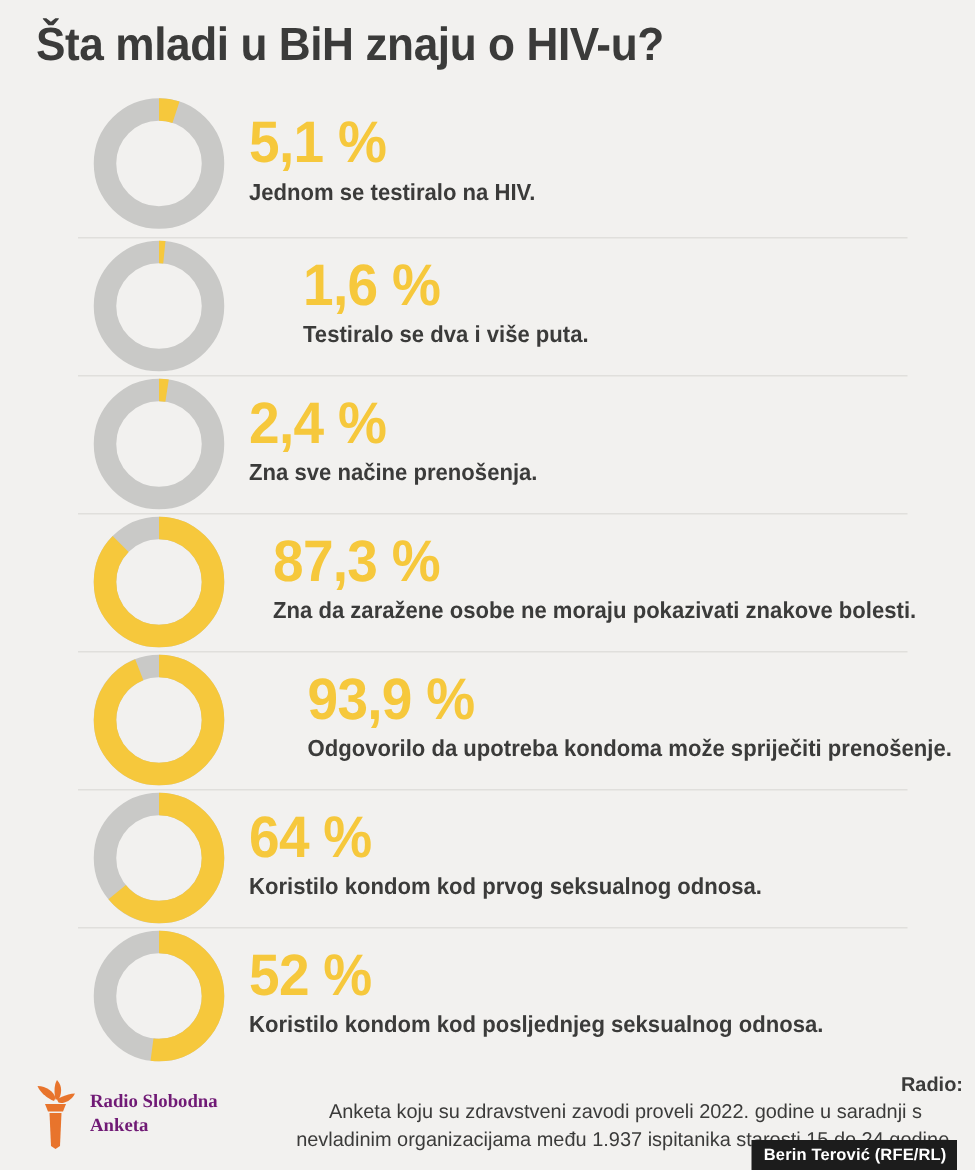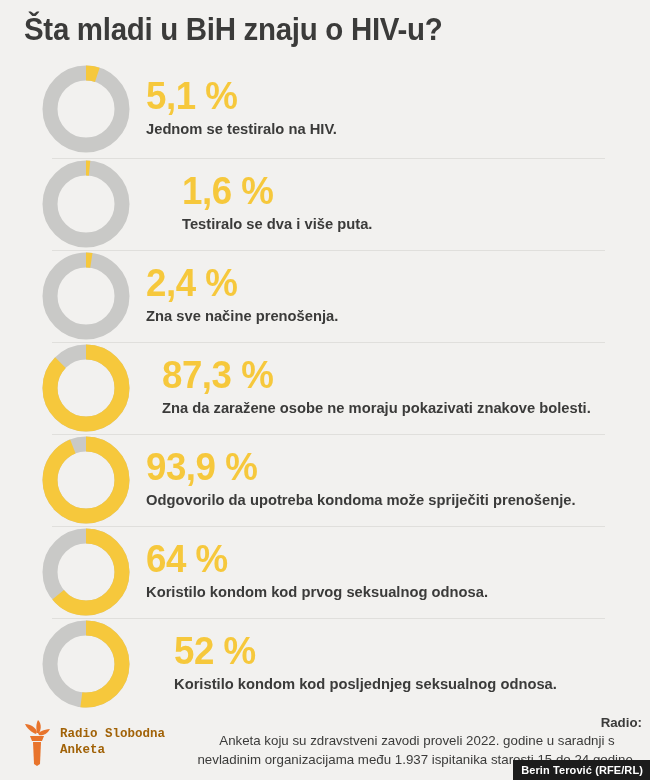--- a/index.html
+++ b/index.html
@@ -38,21 +38,21 @@
     position: absolute;
     left: 0;
     top: 60px;
     width: 650px;
   }
   .row {
     position: relative;
     display: flex;
     align-items: center;
     box-sizing: border-box;
-    padding-left: 40px;
+    padding-left: 60px;
   }
   .row + .row::before {
     content: "";
     position: absolute;
     left: 52px;
     right: 45px;
     top: 0;
     height: 1px;
     background: #e0dfdc;
   }
@@ -109,23 +109,23 @@
   }
   .logo-mark {
     width: 34px;
     height: 46px;
     flex: 0 0 auto;
   }
   .logo-text {
     margin-left: 6px;
     font-size: 12.5px;
     font-weight: bold;
-    color: #a16207;
+    color: #701a75;
     line-height: 1.25;
-    font-family: Liberation Mono, monospace;
+    font-family: Liberation Serif, serif;
   }
   .source {
     position: absolute;
     right: 8px;
     top: 8px;
     width: 450px;
     text-align: right;
     font-size: 13.3px;
     color: #3b3b3a;
     line-height: 1.38;
@@ -134,21 +134,21 @@
   .source-head {
     font-weight: bold;
     display: block;
   }
   .source-body {
     display: block;
     text-align: center;
   }
   .credit {
     position: absolute;
-    right: 0;
+    right: 12px;
     bottom: 0;
     background: #1c1c1c;
     color: #ffffff;
     font-size: 11px;
     font-weight: bold;
     padding: 4px 7px 4px 8px;
     font-family: "Liberation Sans", sans-serif;
     letter-spacing: 0.1px;
     white-space: nowrap;
   }
@@ -202,21 +202,21 @@
           <svg class="donut" viewBox="0 0 92 92">
             <circle cx="46" cy="46" r="36" fill="none" stroke="#c9c9c7" stroke-width="15"></circle>
             <circle cx="46" cy="46" r="36" fill="none" stroke="#f6c83c" stroke-width="15" stroke-dasharray="197.46794783404005 226.1946710584651" transform="rotate(-90 46 46)"></circle>
           </svg>
         </div>
         <div class="row-text">
           <div class="pct">87,3 %</div>
           <div class="label">Zna da zaražene osobe ne moraju pokazivati znakove bolesti.</div>
         </div>
       </div>
-      <div class="row" style="height: 92px;">
+      <div class="row" style="height: 92px; gap: 39px;">
         <div class="donut-wrap">
           <svg class="donut" viewBox="0 0 92 92">
             <circle cx="46" cy="46" r="36" fill="none" stroke="#c9c9c7" stroke-width="15"></circle>
             <circle cx="46" cy="46" r="36" fill="none" stroke="#f6c83c" stroke-width="15" stroke-dasharray="212.39679612389875 226.1946710584651" transform="rotate(-90 46 46)"></circle>
           </svg>
         </div>
         <div class="row-text">
           <div class="pct">93,9 %</div>
           <div class="label">Odgovorilo da upotreba kondoma može spriječiti prenošenje.</div>
         </div>
@@ -226,21 +226,21 @@
           <svg class="donut" viewBox="0 0 92 92">
             <circle cx="46" cy="46" r="36" fill="none" stroke="#c9c9c7" stroke-width="15"></circle>
             <circle cx="46" cy="46" r="36" fill="none" stroke="#f6c83c" stroke-width="15" stroke-dasharray="144.76458947741767 226.1946710584651" transform="rotate(-90 46 46)"></circle>
           </svg>
         </div>
         <div class="row-text">
           <div class="pct">64 %</div>
           <div class="label">Koristilo kondom kod prvog seksualnog odnosa.</div>
         </div>
       </div>
-      <div class="row" style="height: 92px; gap: 28px;">
+      <div class="row" style="height: 92px;">
         <div class="donut-wrap">
           <svg class="donut" viewBox="0 0 92 92">
             <circle cx="46" cy="46" r="36" fill="none" stroke="#c9c9c7" stroke-width="15"></circle>
             <circle cx="46" cy="46" r="36" fill="none" stroke="#f6c83c" stroke-width="15" stroke-dasharray="117.62122895040186 226.1946710584651" transform="rotate(-90 46 46)"></circle>
           </svg>
         </div>
         <div class="row-text">
           <div class="pct">52 %</div>
           <div class="label">Koristilo kondom kod posljednjeg seksualnog odnosa.</div>
         </div>

